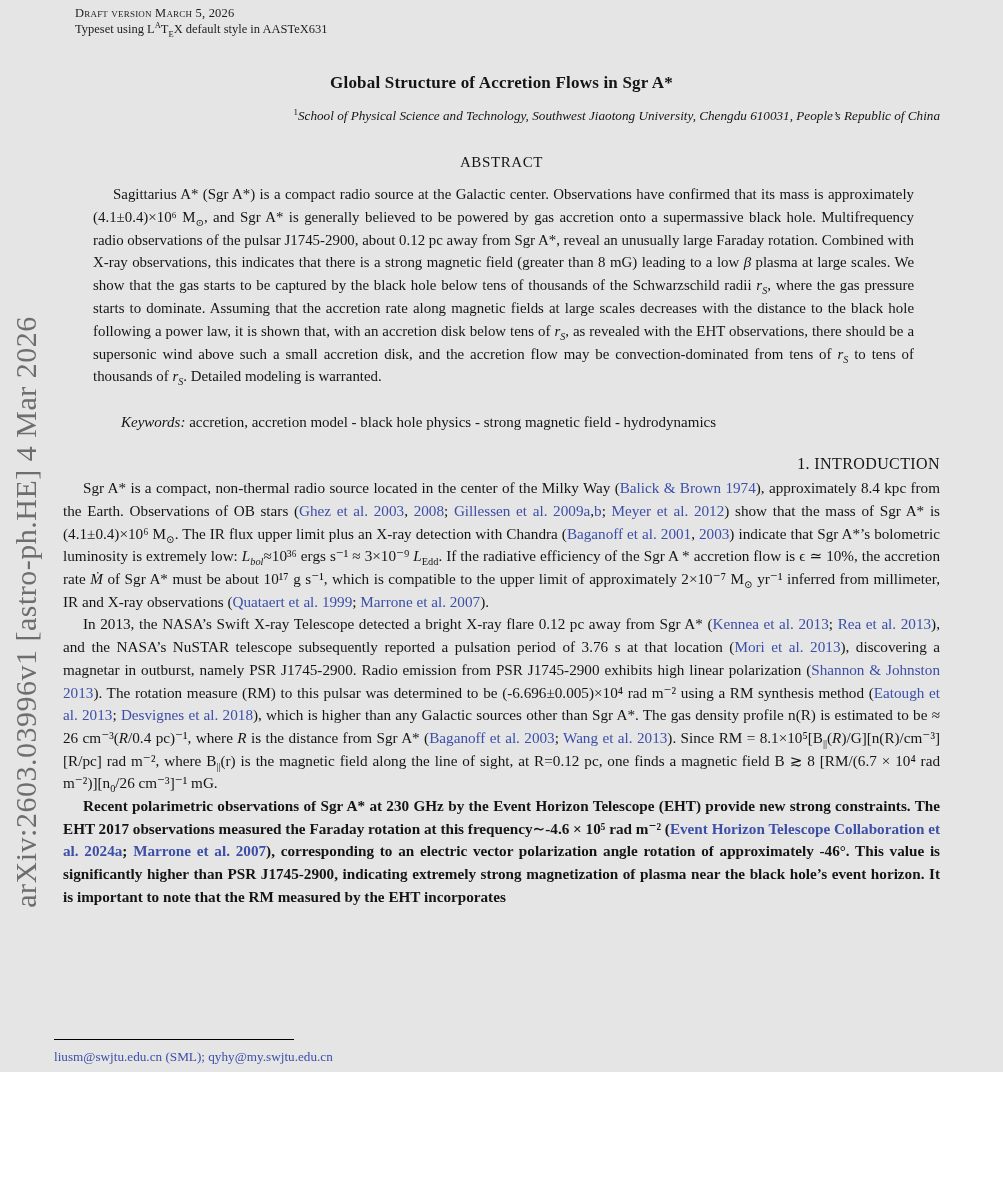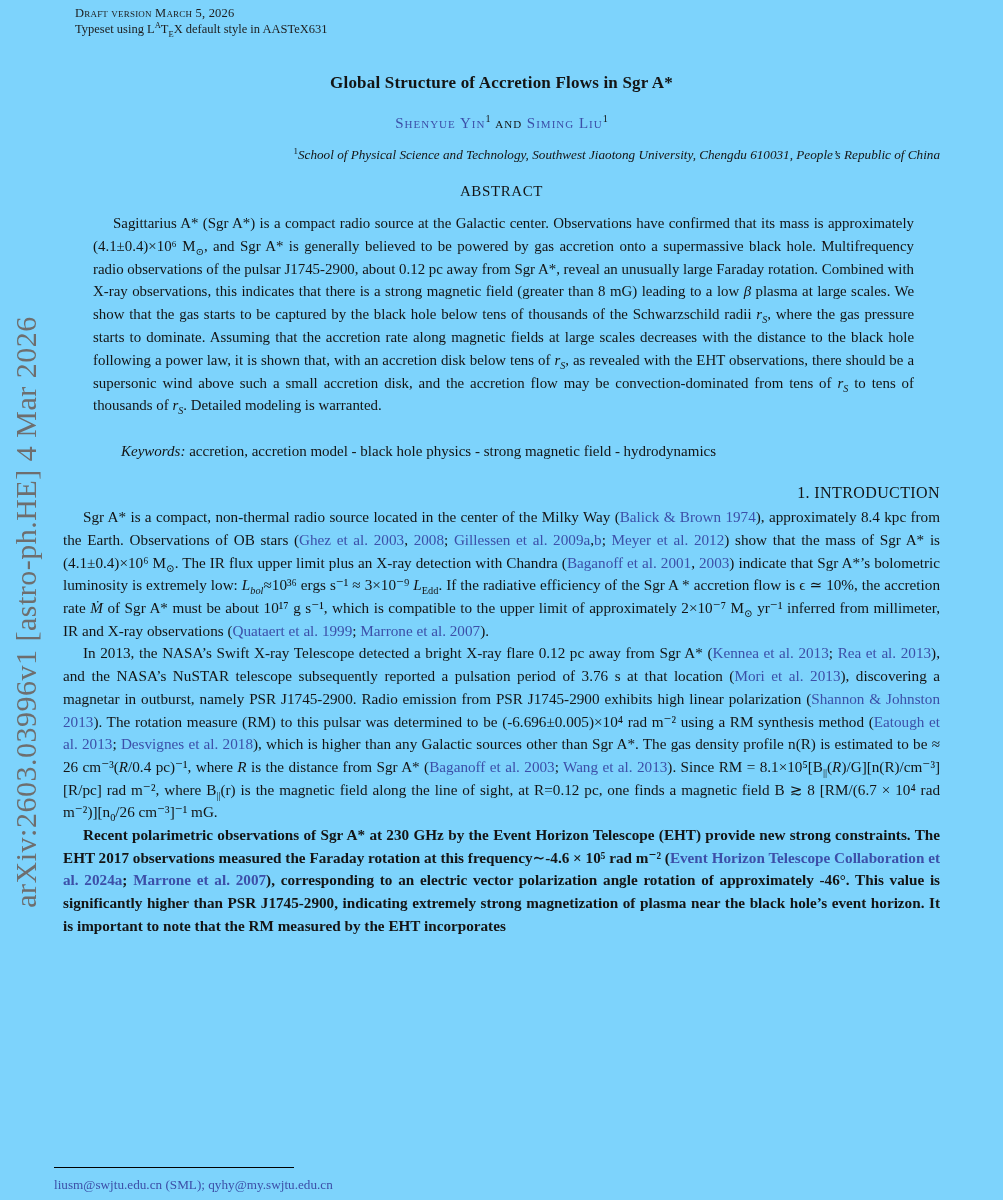--- a/index.html
+++ b/index.html
@@ -2,42 +2,42 @@
 <html style="--link-color: #3c4fa8; --arxiv-color: #6e6e6e;"><head>
 <meta charset="utf-8">
 <style>
   html, body { margin: 0; padding: 0; }
   body {
     width: 1003px; height: 1200px;
     background: #ffffff;
     color: #141414;
     font-family: "Liberation Serif", "DejaVu Serif", serif;
   }
-  .page { position: relative; width: 1003px; height: 1200px; overflow: hidden; background: #7dd3fc; }
+  .page { position: relative; width: 1003px; height: 1072px; overflow: hidden; background: #e5e5e5; }
 
   .page-header { position: absolute; top: 5px; left: 75px; font-size: 12.5px; line-height: 16px; color: #1d1d1d; }
   .smallcaps { font-variant: small-caps; letter-spacing: 0.2px; }
 
   .arxiv-stamp {
     position: absolute; top: 612px; left: 26px;
     transform: translate(-50%, -50%) rotate(-90deg);
     white-space: nowrap;
     font-size: 30px; letter-spacing: 0.5px;
     color: var(--arxiv-color, #6e6e6e);
   }
 
   .content { padding: 73px 63px 0 63px; }
 
   .title { margin: 0; text-align: center; font-size: 17px; font-weight: 700; letter-spacing: 0.2px; }
   .authors { margin-top: 22px; text-align: center; font-size: 15px; font-variant: small-caps; letter-spacing: 1px; }
   .authors .sup { font-variant: normal; letter-spacing: 0; }
   .affiliation { margin-top: 15px; text-align: right; font-size: 13.2px; }
   .affiliation .it { font-style: italic; }
 
-  .abstract-heading { margin: 20px 0 0 0; text-align: center; font-size: 15px; font-weight: 400; letter-spacing: 0.6px; }
+  .abstract-heading { margin: 30px 0 0 0; text-align: center; font-size: 15px; font-weight: 400; letter-spacing: 0.6px; }
   .abstract-body { margin: 12px 26px 0 30px; text-align: justify; text-indent: 20px; font-size: 14.9px; line-height: 22.8px; }
 
   .keywords { margin: 26px 0 0 58px; font-size: 15px; font-family: Liberation Serif, serif; }
 
   .section-heading { margin: 24px 0 4px 0; text-align: right; font-size: 16px; font-weight: 400; letter-spacing: 0.4px; }
 
   .para { margin: 0; text-align: justify; text-indent: 20px; font-size: 15.2px; line-height: 22.7px; }
   .bold-para { font-weight: 700; }
 
   .sup { vertical-align: super; font-size: 0.68em; line-height: 0; }
@@ -56,21 +56,20 @@
   <div class="page-header">
     <div class="smallcaps">Draft version March 5, 2026</div>
     <div><span>Typeset using L</span><span class="sup">A</span><span>T</span><span class="sub">E</span><span>X default style in AASTeX631</span></div>
   </div>
 
   <div class="arxiv-stamp">arXiv:2603.03996v1 [astro-ph.HE] 4 Mar 2026</div>
 
   <main class="content">
     <h1 class="title">Global Structure of Accretion Flows in Sgr A*</h1>
 
-    <div class="authors"><span class="link">Shenyue Yin</span><span class="sup">1</span><span> and </span><span class="link">Siming Liu</span><span class="sup">1</span></div>
 
     <div class="affiliation"><span class="sup">1</span><span class="it">School of Physical Science and Technology, Southwest Jiaotong University, Chengdu 610031, People’s Republic of China</span></div>
 
     <h2 class="abstract-heading">ABSTRACT</h2>
 
     <p class="abstract-body"><span>Sagittarius A* (Sgr A*) is a compact radio source at the Galactic center. Observations have confirmed that its mass is approximately (4.1±0.4)×10⁶ M</span><span class="sub">⊙</span><span>, and Sgr A* is generally believed to be powered by gas accretion onto a supermassive black hole. Multifrequency radio observations of the pulsar J1745-2900, about 0.12 pc away from Sgr A*, reveal an unusually large Faraday rotation. Combined with X-ray observations, this indicates that there is a strong magnetic field (greater than 8 mG) leading to a low </span><span class="it">β</span><span> plasma at large scales. We show that the gas starts to be captured by the black hole below tens of thousands of the Schwarzschild radii </span><span class="it">r</span><span class="sub it">S</span><span>, where the gas pressure starts to dominate. Assuming that the accretion rate along magnetic fields at large scales decreases with the distance to the black hole following a power law, it is shown that, with an accretion disk below tens of </span><span class="it">r</span><span class="sub it">S</span><span>, as revealed with the EHT observations, there should be a supersonic wind above such a small accretion disk, and the accretion flow may be convection-dominated from tens of </span><span class="it">r</span><span class="sub it">S</span><span> to tens of thousands of </span><span class="it">r</span><span class="sub it">S</span><span>. Detailed modeling is warranted.</span></p>
 
     <p class="keywords"><span class="it">Keywords:</span><span> accretion, accretion model - black hole physics - strong magnetic field - hydrodynamics</span></p>
 
     <h2 class="section-heading">1. INTRODUCTION</h2>

